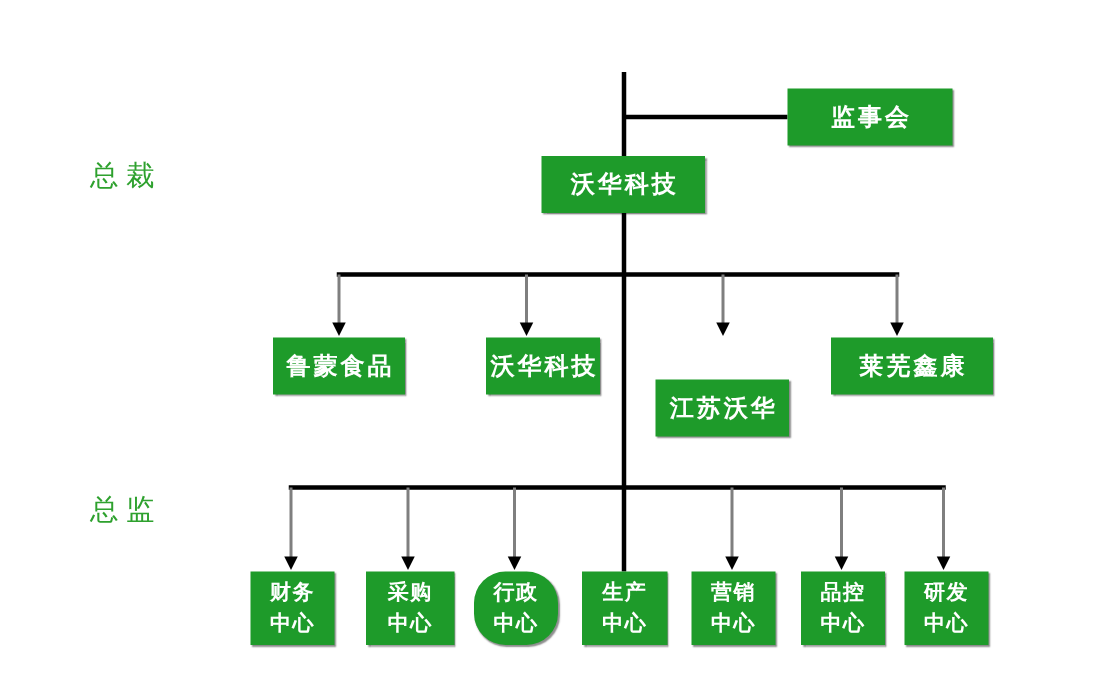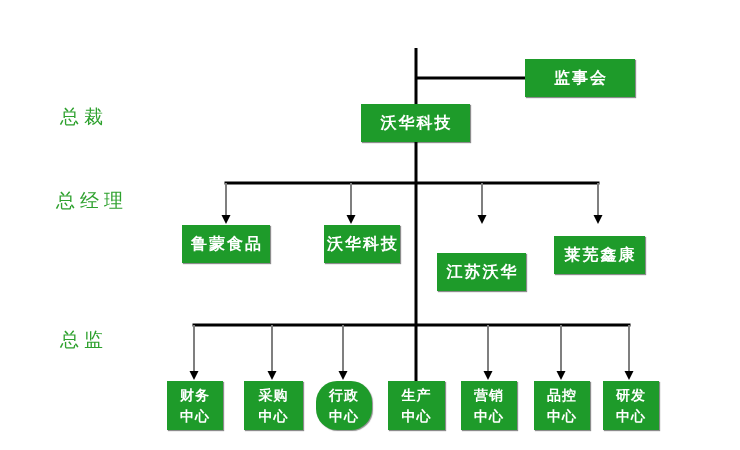--- a/index.html
+++ b/index.html
@@ -91,32 +91,31 @@
       <polygon class="head" points="189.5,371 198.5,371 194,380"></polygon>
       <polygon class="head" points="267.5,371 276.5,371 272,380"></polygon>
       <polygon class="head" points="338.5,371 347.5,371 343,380"></polygon>
       <polygon class="head" points="483.5,371 492.5,371 488,380"></polygon>
       <polygon class="head" points="556.5,371 565.5,371 561,380"></polygon>
       <polygon class="head" points="624.5,371 633.5,371 629,380"></polygon>
     </g>
   </svg>
 
   <span class="role-label" style="left:60px; top:76px;margin-top:28px;">总裁</span>
-  <span class="role-label" style="left:56px; top:188px;">总经理</span>
   <span class="role-label" style="left:60px; top:327px;">总监</span>
 
 
   <div class="node big" style="left:525px; top:59px; width:110px; height:38px;">监事会</div>
 
   <div class="node big" style="left:361px; top:104px; width:109px; height:38px;">沃华科技</div>
 
   <div class="node big" style="left:182px; top:225px; width:88px; height:38px;">鲁蒙食品</div>
   <div class="node big" style="left:324px; top:225px; width:76px; height:38px;">沃华科技</div>
   <div class="node big" style="left:437px; top:225px; width:89px; height:38px;margin-top:28px;">江苏沃华</div>
-  <div class="node big" style="left:554px; top:236px; width:91px; height:38px;">莱芜鑫康</div>
+  <div class="node big" style="left:554px; top:225px; width:108px; height:38px;">莱芜鑫康</div>
 
   <div class="node small" style="left:167px; top:381px; width:56px; height:49px;">财务
 中心</div>
   <div class="node small" style="left:244px; top:381px; width:59px; height:49px;">采购
 中心</div>
   <div class="node small" style="left:316px; top:381px; width:56px; height:49px;border-radius:21px;">行政
 中心</div>
   <div class="node small" style="left:388px; top:381px; width:57px; height:49px;">生产
 中心</div>
   <div class="node small" style="left:461px; top:381px; width:56px; height:49px;">营销

